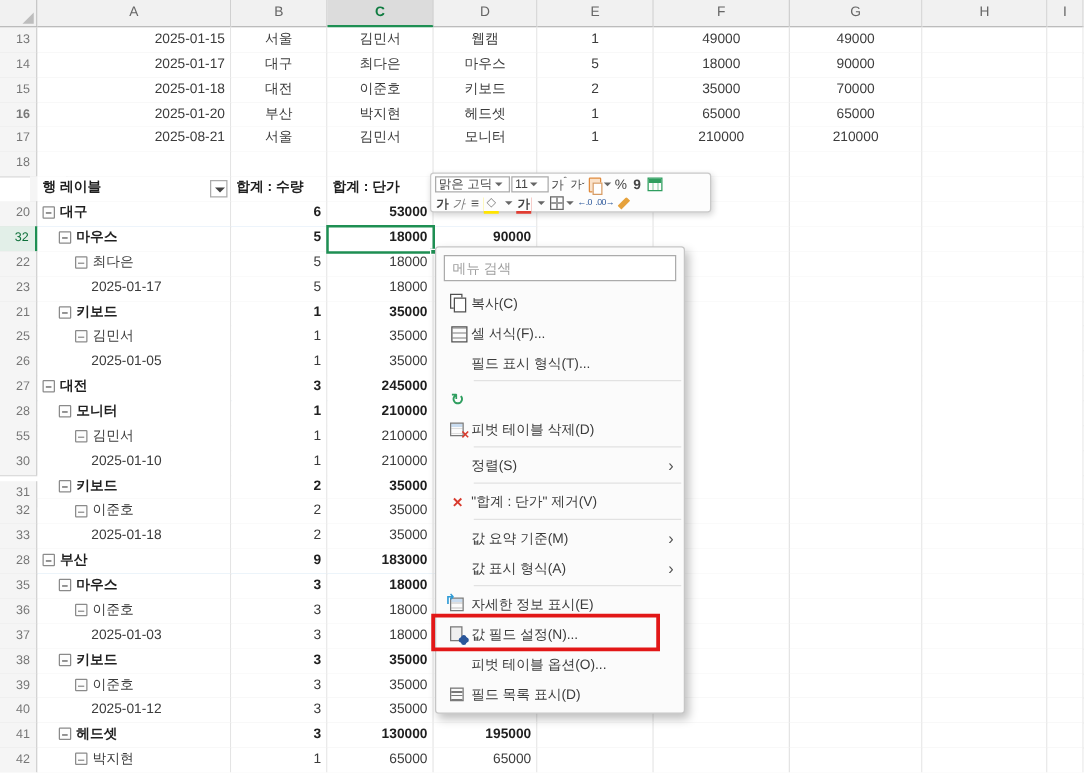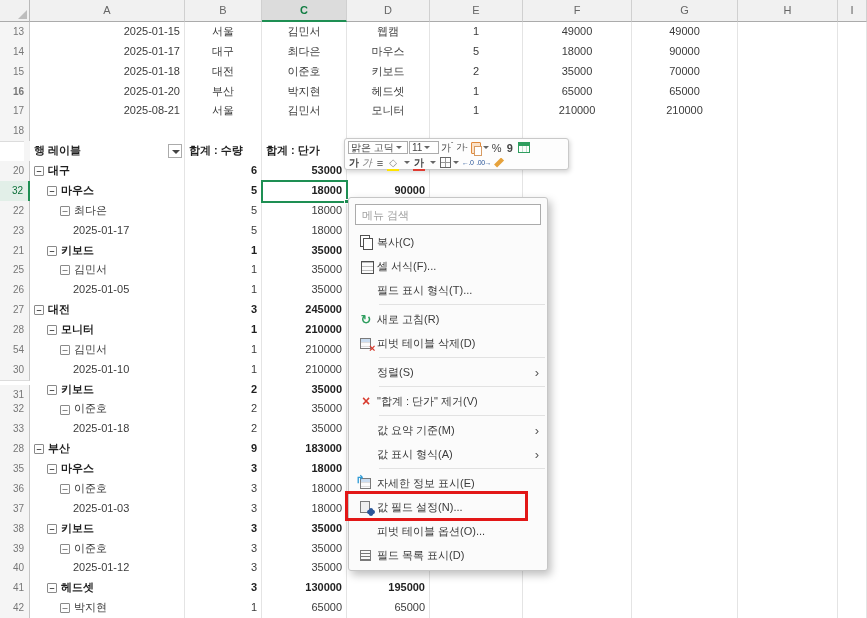--- a/index.html
+++ b/index.html
@@ -262,21 +262,21 @@
       <div class="rowhead" style="top: 320px; height: 20.8667px; line-height: 19.8667px;">28</div>
       <div class="cell al-l bold" style="left: 30px; top: 320px; width: 155px; height: 20.8667px; line-height: 19.8667px; padding-left: 17px;"><span class="minusbox">–</span>모니터</div>
       <div class="cell al-r bold" style="left: 185px; top: 320px; width: 77px; height: 20.8667px; line-height: 19.8667px;">1</div>
       <div class="cell al-r bold" style="left: 262px; top: 320px; width: 85px; height: 20.8667px; line-height: 19.8667px;">210000</div>
       <div class="cell" style="left: 347px; top: 320px; width: 83px; height: 20.8667px; line-height: 19.8667px;"></div>
       <div class="cell" style="left: 430px; top: 320px; width: 93px; height: 20.8667px; line-height: 19.8667px;"></div>
       <div class="cell" style="left: 523px; top: 320px; width: 109px; height: 20.8667px; line-height: 19.8667px;"></div>
       <div class="cell" style="left: 632px; top: 320px; width: 106px; height: 20.8667px; line-height: 19.8667px;"></div>
       <div class="cell" style="left: 738px; top: 320px; width: 100px; height: 20.8667px; line-height: 19.8667px;"></div>
       <div class="cell" style="left: 838px; top: 320px; width: 29px; height: 20.8667px; line-height: 19.8667px;"></div>
-      <div class="rowhead" style="top: 339.867px; height: 20.8667px; line-height: 19.8667px;">54</div>
+      <div class="rowhead" style="top: 339.867px; height: 20.8667px; line-height: 19.8667px;">55</div>
       <div class="cell al-l" style="left: 30px; top: 339.867px; width: 155px; height: 20.8667px; line-height: 19.8667px; padding-left: 30px;"><span class="minusbox">–</span>김민서</div>
       <div class="cell al-r" style="left: 185px; top: 339.867px; width: 77px; height: 20.8667px; line-height: 19.8667px;">1</div>
       <div class="cell al-r" style="left: 262px; top: 339.867px; width: 85px; height: 20.8667px; line-height: 19.8667px;">210000</div>
       <div class="cell" style="left: 347px; top: 339.867px; width: 83px; height: 20.8667px; line-height: 19.8667px;"></div>
       <div class="cell" style="left: 430px; top: 339.867px; width: 93px; height: 20.8667px; line-height: 19.8667px;"></div>
       <div class="cell" style="left: 523px; top: 339.867px; width: 109px; height: 20.8667px; line-height: 19.8667px;"></div>
       <div class="cell" style="left: 632px; top: 339.867px; width: 106px; height: 20.8667px; line-height: 19.8667px;"></div>
       <div class="cell" style="left: 738px; top: 339.867px; width: 100px; height: 20.8667px; line-height: 19.8667px;"></div>
       <div class="cell" style="left: 838px; top: 339.867px; width: 29px; height: 20.8667px; line-height: 19.8667px;"></div>
       <div class="rowhead" style="top: 359.733px; height: 20.8667px; line-height: 19.8667px;">30</div>
@@ -503,21 +503,20 @@
         </div>
         <div class="mitem">
           <span class="mic"></span>
           <span class="mlabel">필드 표시 형식(T)...</span>
         </div>
         <div class="msep"></div>
         <div class="mitem">
           <span class="mic">
             <span class="ic ic-refresh">↻</span>
           </span>
-          <span class="mlabel">새로 고침(R)</span>
         </div>
         <div class="mitem">
           <span class="mic">
             <span class="ic ic-delpivot">
               <span class="g"></span>
               <span class="x">×</span>
             </span>
           </span>
           <span class="mlabel">피벗 테이블 삭제(D)</span>
         </div>

